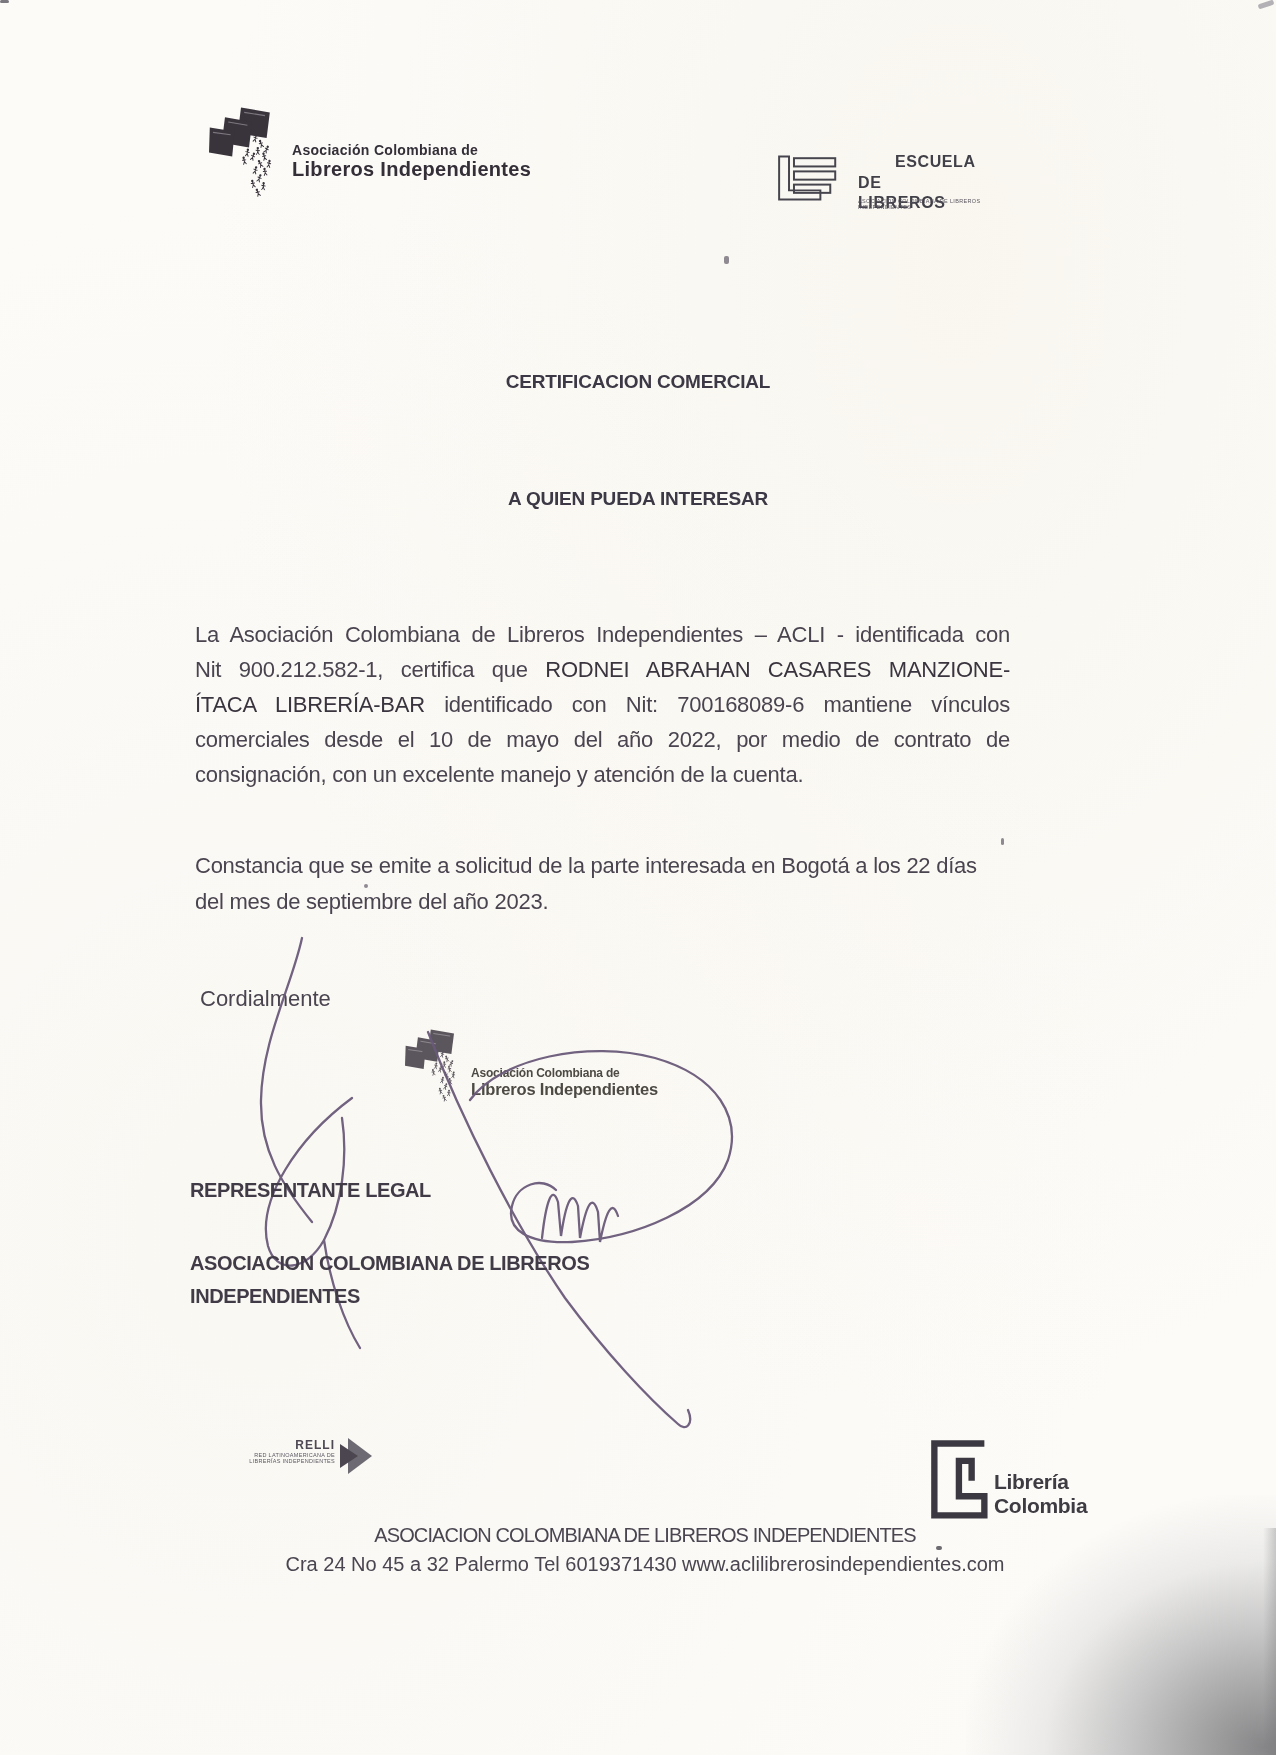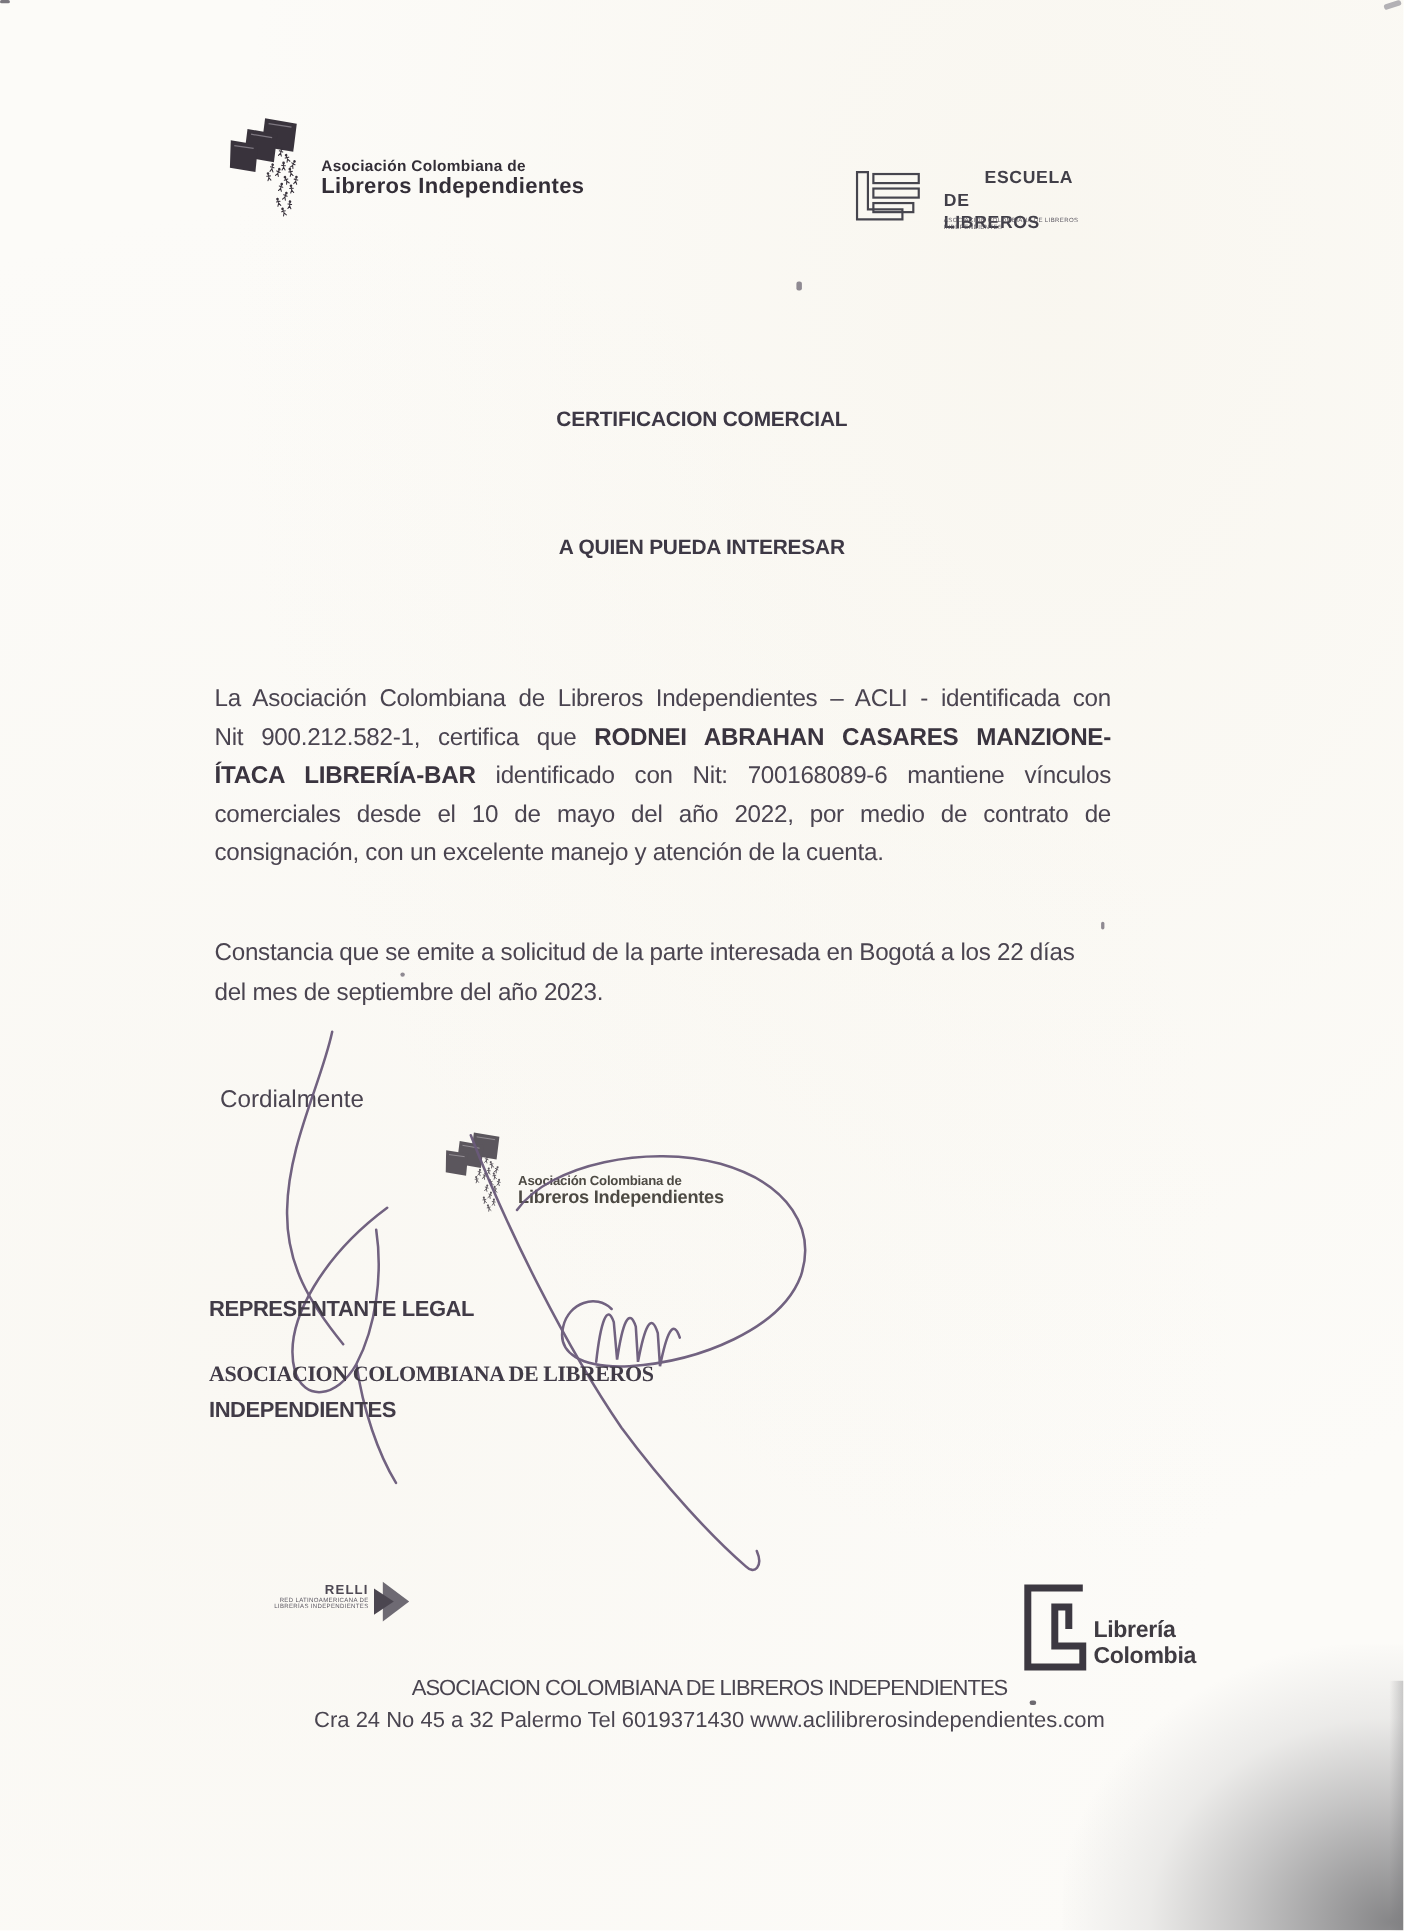--- a/index.html
+++ b/index.html
@@ -20,21 +20,21 @@
   .esc-t{font-size:16px;font-weight:bold;color:#413f48;letter-spacing:.6px;line-height:20px;}
   .esc-cap{font-size:5.5px;color:#5a5660;letter-spacing:.35px;}
   
   .dateline{font-size:24px;letter-spacing:-.2px;color:#4b4550;}
   .hline{left:0;width:1276px;text-align:center;font-size:19px;font-weight:bold;
          color:#3d3845;letter-spacing:-.2px;}
   .para{left:195px;width:815px;font-size:22px;letter-spacing:-.25px;color:#4a4450;}
   .p1line{text-align:justify;text-align-last:justify;height:35px;overflow:hidden;}
   .p1line.last{text-align-last:left;}
   .p2line{height:36px;}
-  .b{font-weight:bold;color:#3a343f;}
+  .b{font-weight:normal;color:#3a343f;}
   .closing{font-size:22px;color:#4a4450;}
   
   .stamp-t1{font-size:12px;font-weight:bold;color:#4d4a44;letter-spacing:-.2px;}
   .stamp-t2{font-size:16.5px;font-weight:bold;color:#4d4a44;letter-spacing:-.2px;}
   
   .sigblock{left:190px;font-size:20px;font-weight:bold;color:#413b47;
             letter-spacing:-.4px;line-height:33px;}
   
   .relli-name{font-size:12px;font-weight:bold;color:#4e4954;letter-spacing:1px;}
   .relli-sub{font-size:5.5px;color:#5a5660;letter-spacing:.3px;}
@@ -153,21 +153,21 @@
                C710,1208 636,1238 572,1242 C528,1244 506,1230 512,1206 C517,1184 542,1176 556,1190"></path>
       <path d="M542,1238 C546,1202 552,1184 558,1202 L561,1236 C566,1202 572,1188 578,1206
                L580,1238 C586,1206 592,1192 598,1212 L600,1242 C606,1212 612,1198 618,1216"></path>
       <path d="M428,1032 C462,1120 515,1225 565,1298 C605,1352 648,1398 678,1424
                C686,1432 694,1424 688,1410"></path>
     </g>
   </svg>
 
   <div class="abs sigblock" style="top:1174px;">
     <div>REPRESENTANTE LEGAL</div>
-    <div style="margin-top:26px;font-family:Liberation Serif, serif;">ASOCIACION COLOMBIANA DE LIBREROS</div>
+    <div style="margin-top:40px;">ASOCIACION COLOMBIANA DE LIBREROS</div>
     <div>INDEPENDIENTES</div>
   </div>
 
   <div class="abs" style="left:230px;top:1438px;">
     <div style="text-align:right;width:105px;">
       <div class="relli-name">RELLI</div>
       <div class="relli-sub">RED LATINOAMERICANA DE</div>
       <div class="relli-sub">LIBRERÍAS INDEPENDIENTES</div>
     </div>
     <svg class="abs" style="left:108px;top:-2px;" width="40" height="42" viewBox="0 0 40 42">

